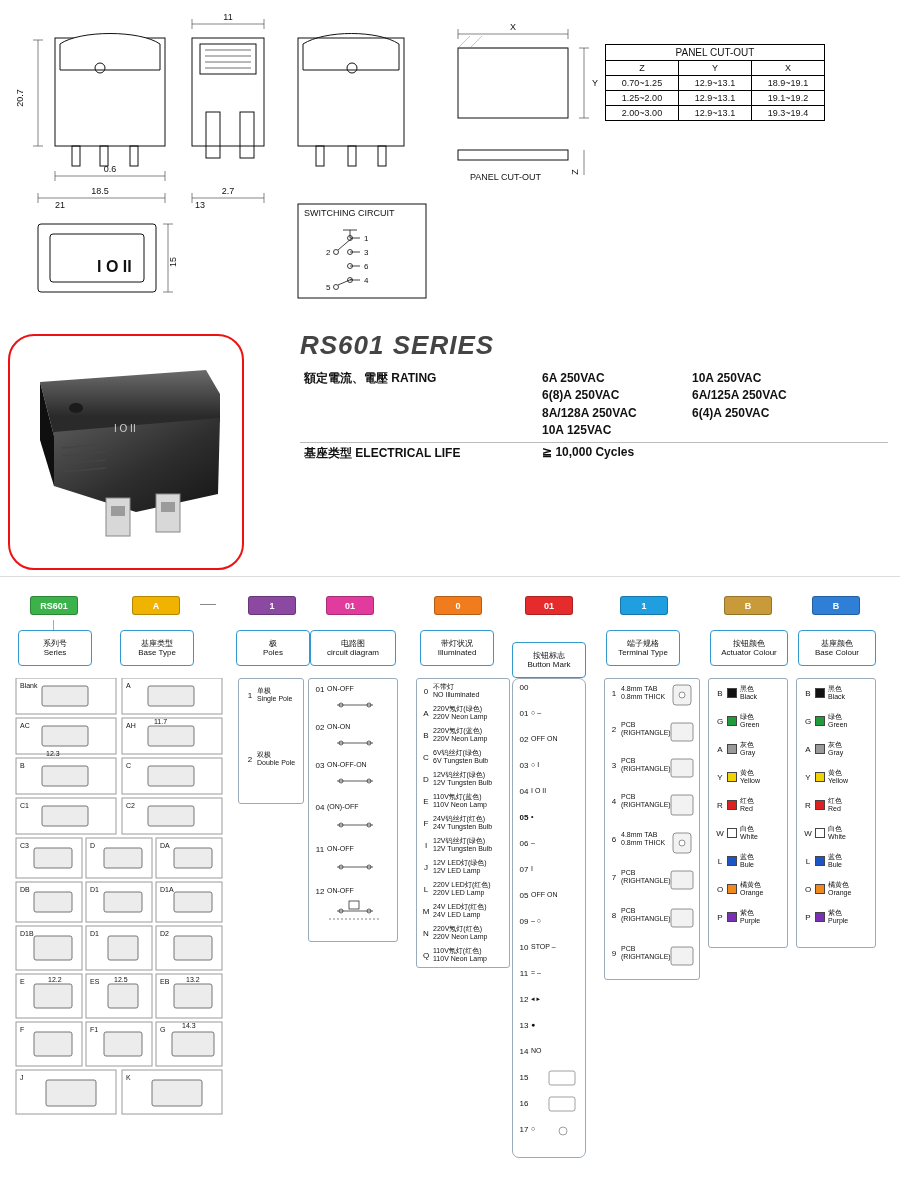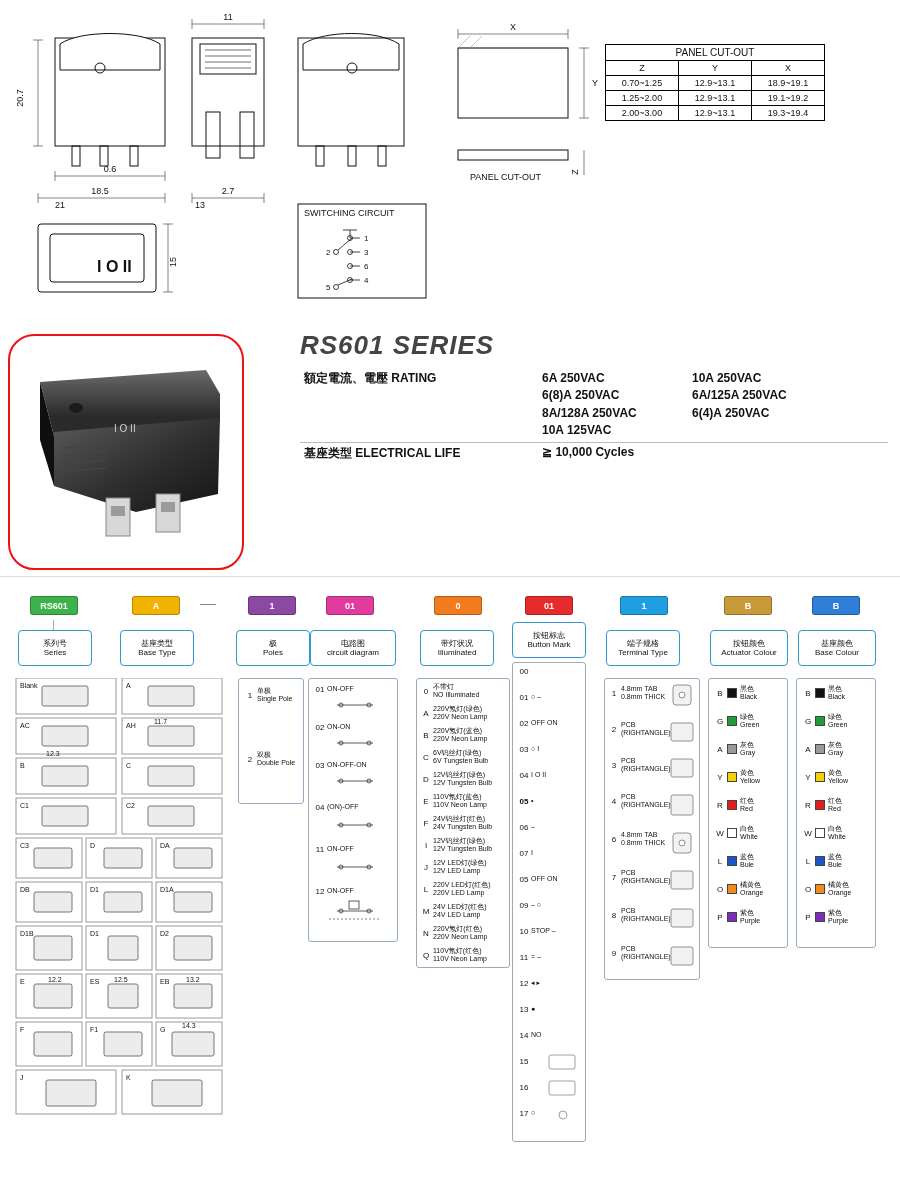--- a/index.html
+++ b/index.html
@@ -334,21 +334,21 @@
       <span class="en">Poles</span>
   </div>
   <div class="cat-box" style="left:310px;top:50px;width:84px;">
     <span class="cn">电路图</span>
       <span class="en">circuit diagram</span>
   </div>
   <div class="cat-box" style="left:420px;top:50px;">
     <span class="cn">带灯状况</span>
       <span class="en">Illuminated</span>
   </div>
-  <div class="cat-box" style="left:512px;top:42px;">
+  <div class="cat-box" style="left:512px;top:62px;">
     <span class="cn">按钮标志</span>
       <span class="en">Button Mark</span>
   </div>
   <div class="cat-box" style="left:606px;top:50px;">
     <span class="cn">端子规格</span>
       <span class="en">Terminal Type</span>
   </div>
   <div class="cat-box" style="left:710px;top:50px;width:76px;">
     <span class="cn">按钮颜色</span>
       <span class="en">Actuator Colour</span>
@@ -565,21 +565,21 @@
     <div class="opt-row" style="left:2px;top:246px;">
       <span class="opt-code">N</span>
       <span class="opt-txt"><span>220V氖灯(红色)</span><br><span>220V Neon Lamp</span></span>
     </div>
     <div class="opt-row" style="left:2px;top:268px;">
       <span class="opt-code">Q</span>
       <span class="opt-txt"><span>110V氖灯(红色)</span><br><span>110V Neon Lamp</span></span>
     </div>
   </div>
 
-  <div class="col-frame" style="left:512px;top:82px;width:72px;height:478px;">
+  <div class="col-frame" style="left:512px;top:98px;width:72px;height:478px;border-radius:7px;">
     <div class="opt-row" style="left:4px;top:4px;">
         <span class="opt-code">00</span>
       </div>
     <div class="opt-row" style="left:4px;top:30px;">
         <span class="opt-code">01</span>
         <span class="opt-txt">○ –</span>
       </div>
     <div class="opt-row" style="left:4px;top:56px;">
         <span class="opt-code">02</span>
         <span class="opt-txt">OFF ON</span>

